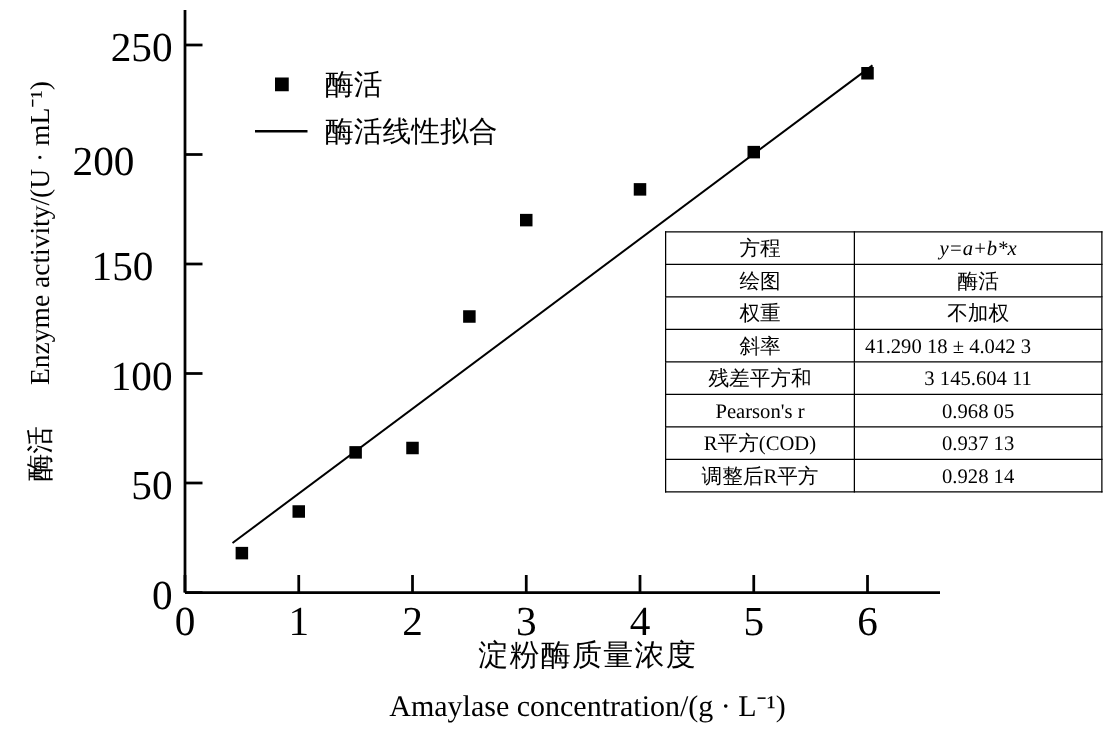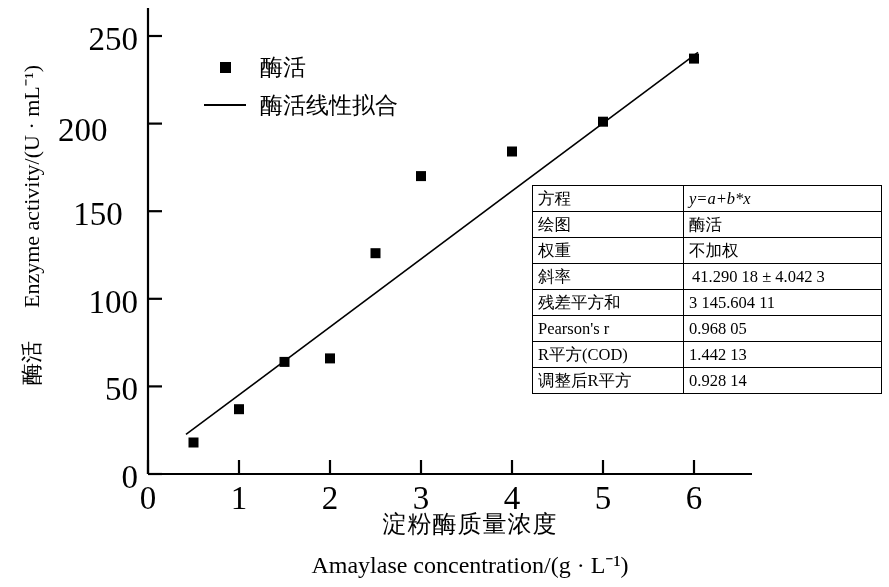--- a/index.html
+++ b/index.html
@@ -103,24 +103,24 @@
   }
   .stats td {
     border: 1.1px solid #000;
     padding: 1px 5px;
     height: 23px;
     line-height: 23px;
     white-space: nowrap;
   }
   .stats td.key {
     width: 140px;
-    text-align: left;
+    text-align: center;
   }
   .stats td.val {
-    text-align: left;
+    text-align: center;
   }
   .stats td.val.left {
     text-align: left;
     padding-left: 8px;
   }
   .stats .eq {
     font-style: italic;
   }
   .tick-label {
     position: absolute;
@@ -226,21 +226,21 @@
       <tr>
         <td class="key">残差平方和</td>
         <td class="val">3 145.604 11</td>
       </tr>
       <tr>
         <td class="key">Pearson's r</td>
         <td class="val">0.968 05</td>
       </tr>
       <tr>
         <td class="key">R平方(COD)</td>
-        <td class="val">1.442 13</td>
+        <td class="val">0.937 13</td>
       </tr>
       <tr>
         <td class="key">调整后R平方</td>
         <td class="val">0.928 14</td>
       </tr>
     </tbody>
   </table>
 
 </div>
 

